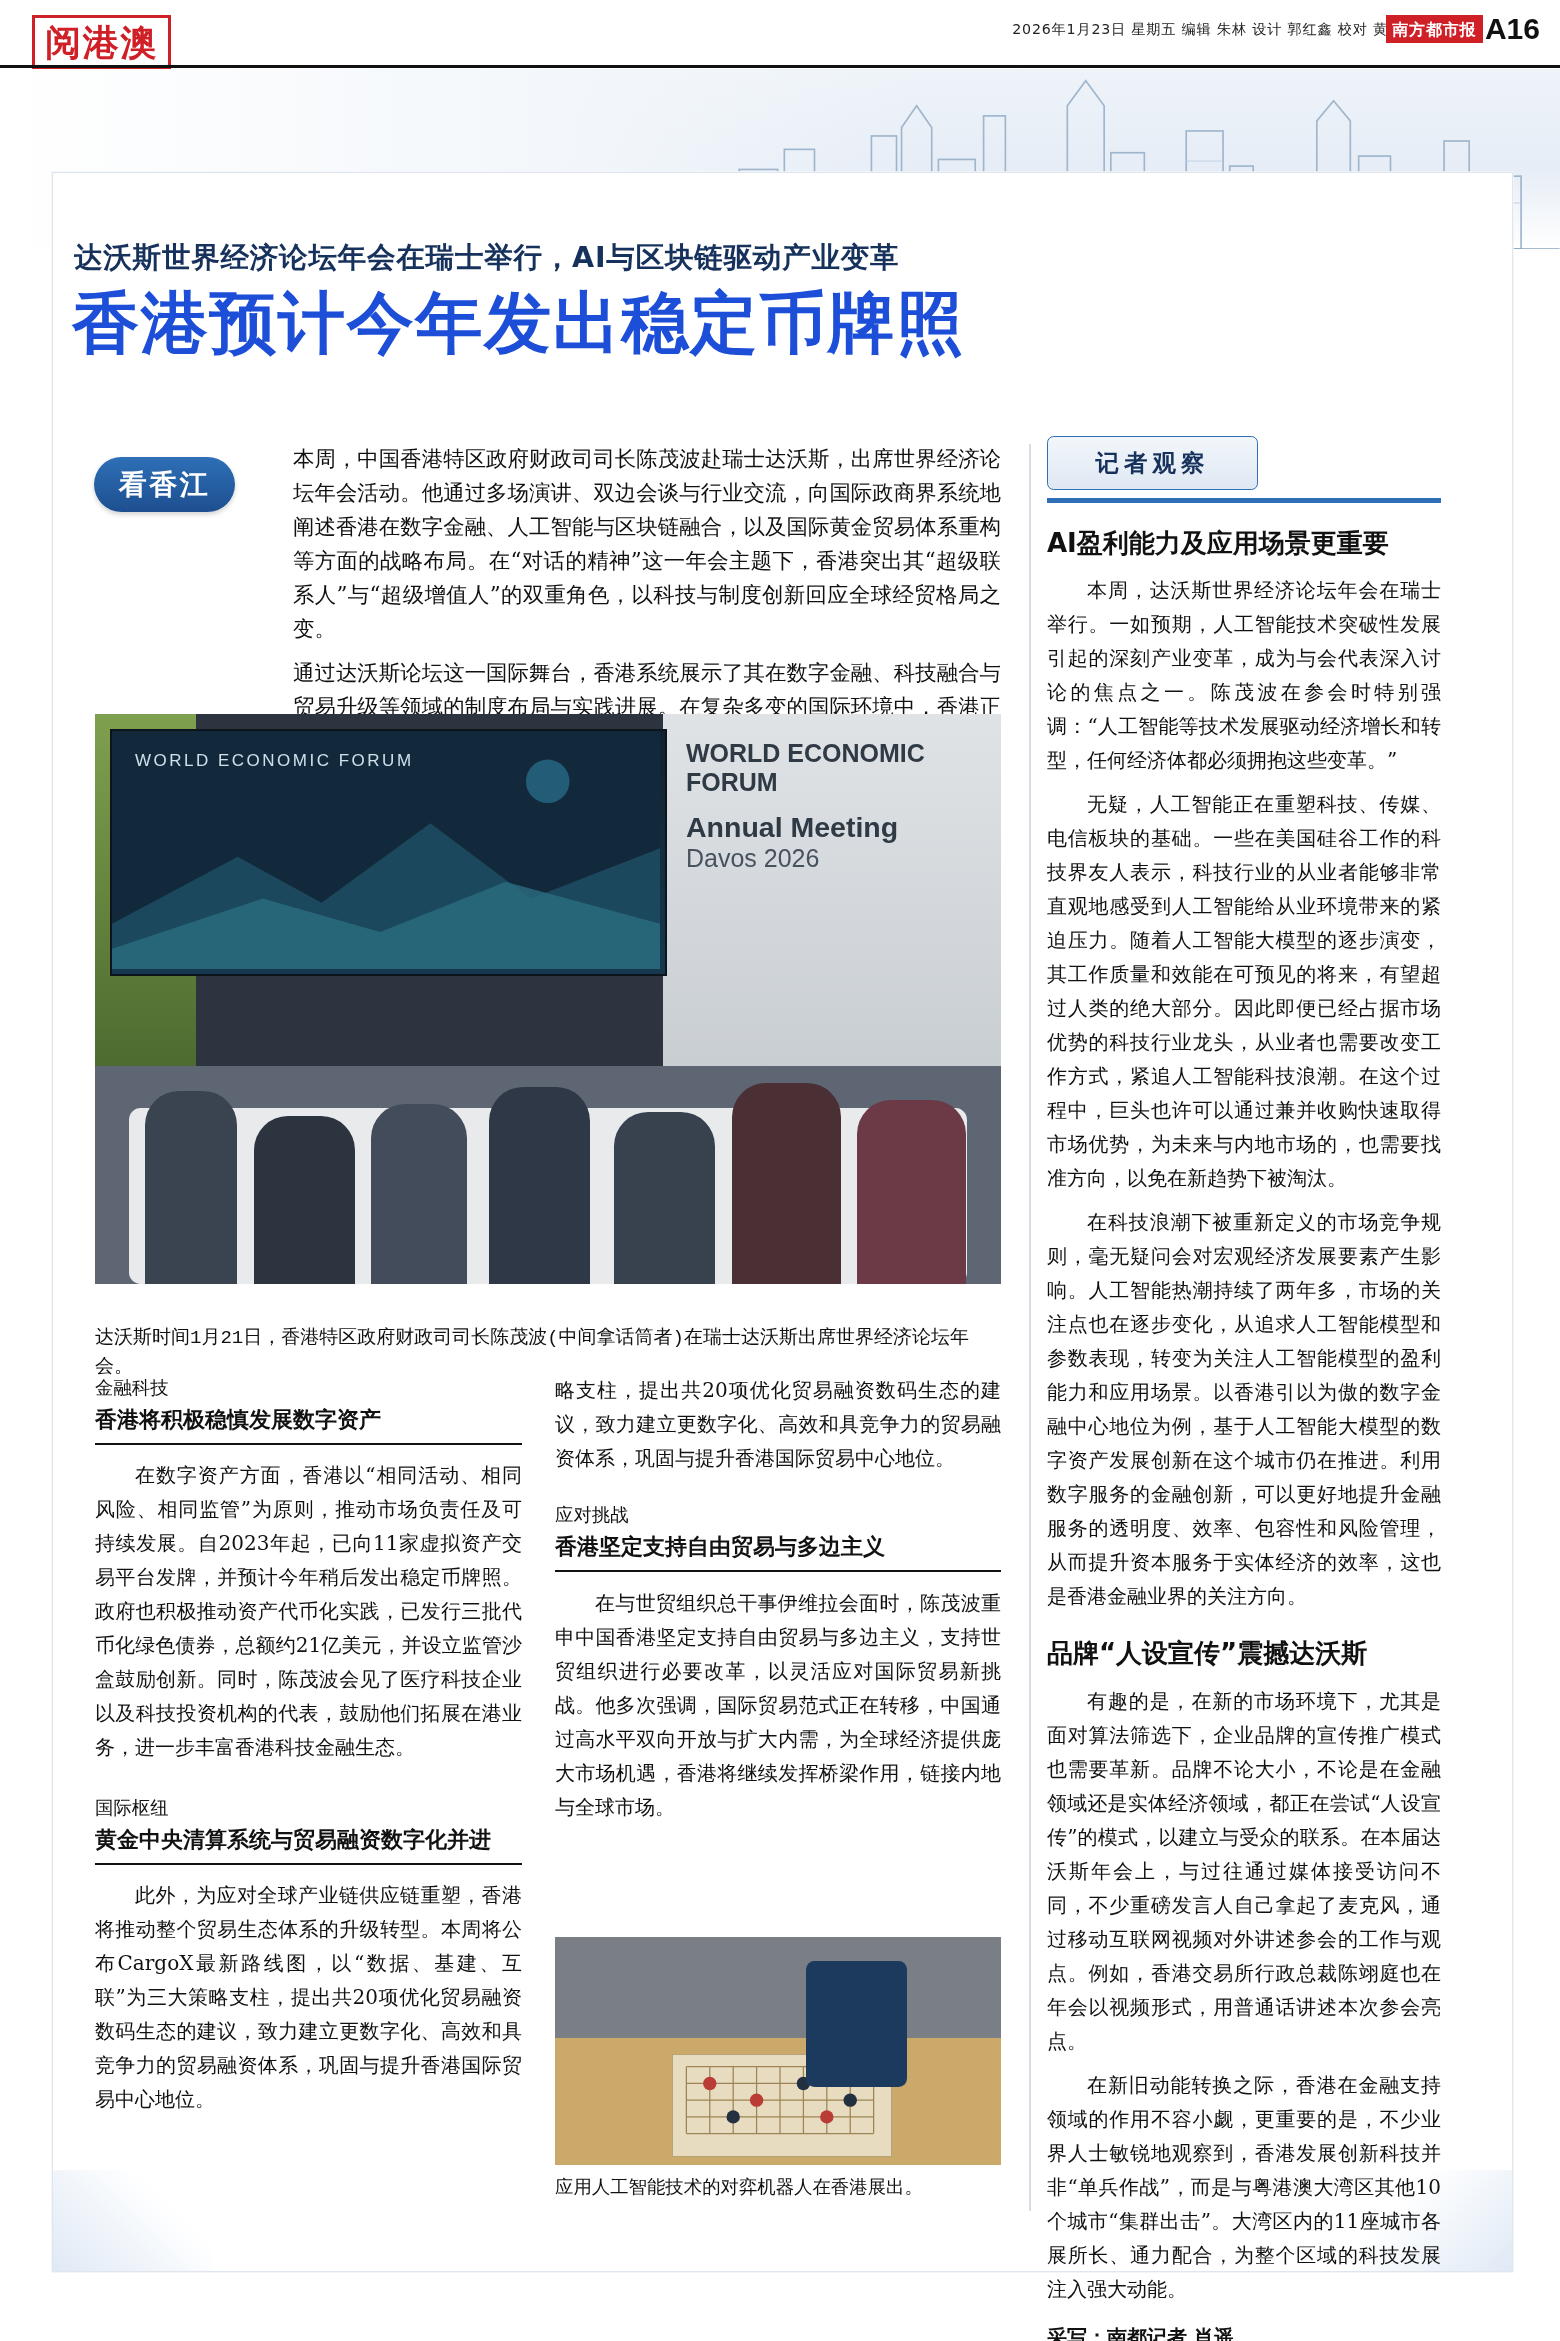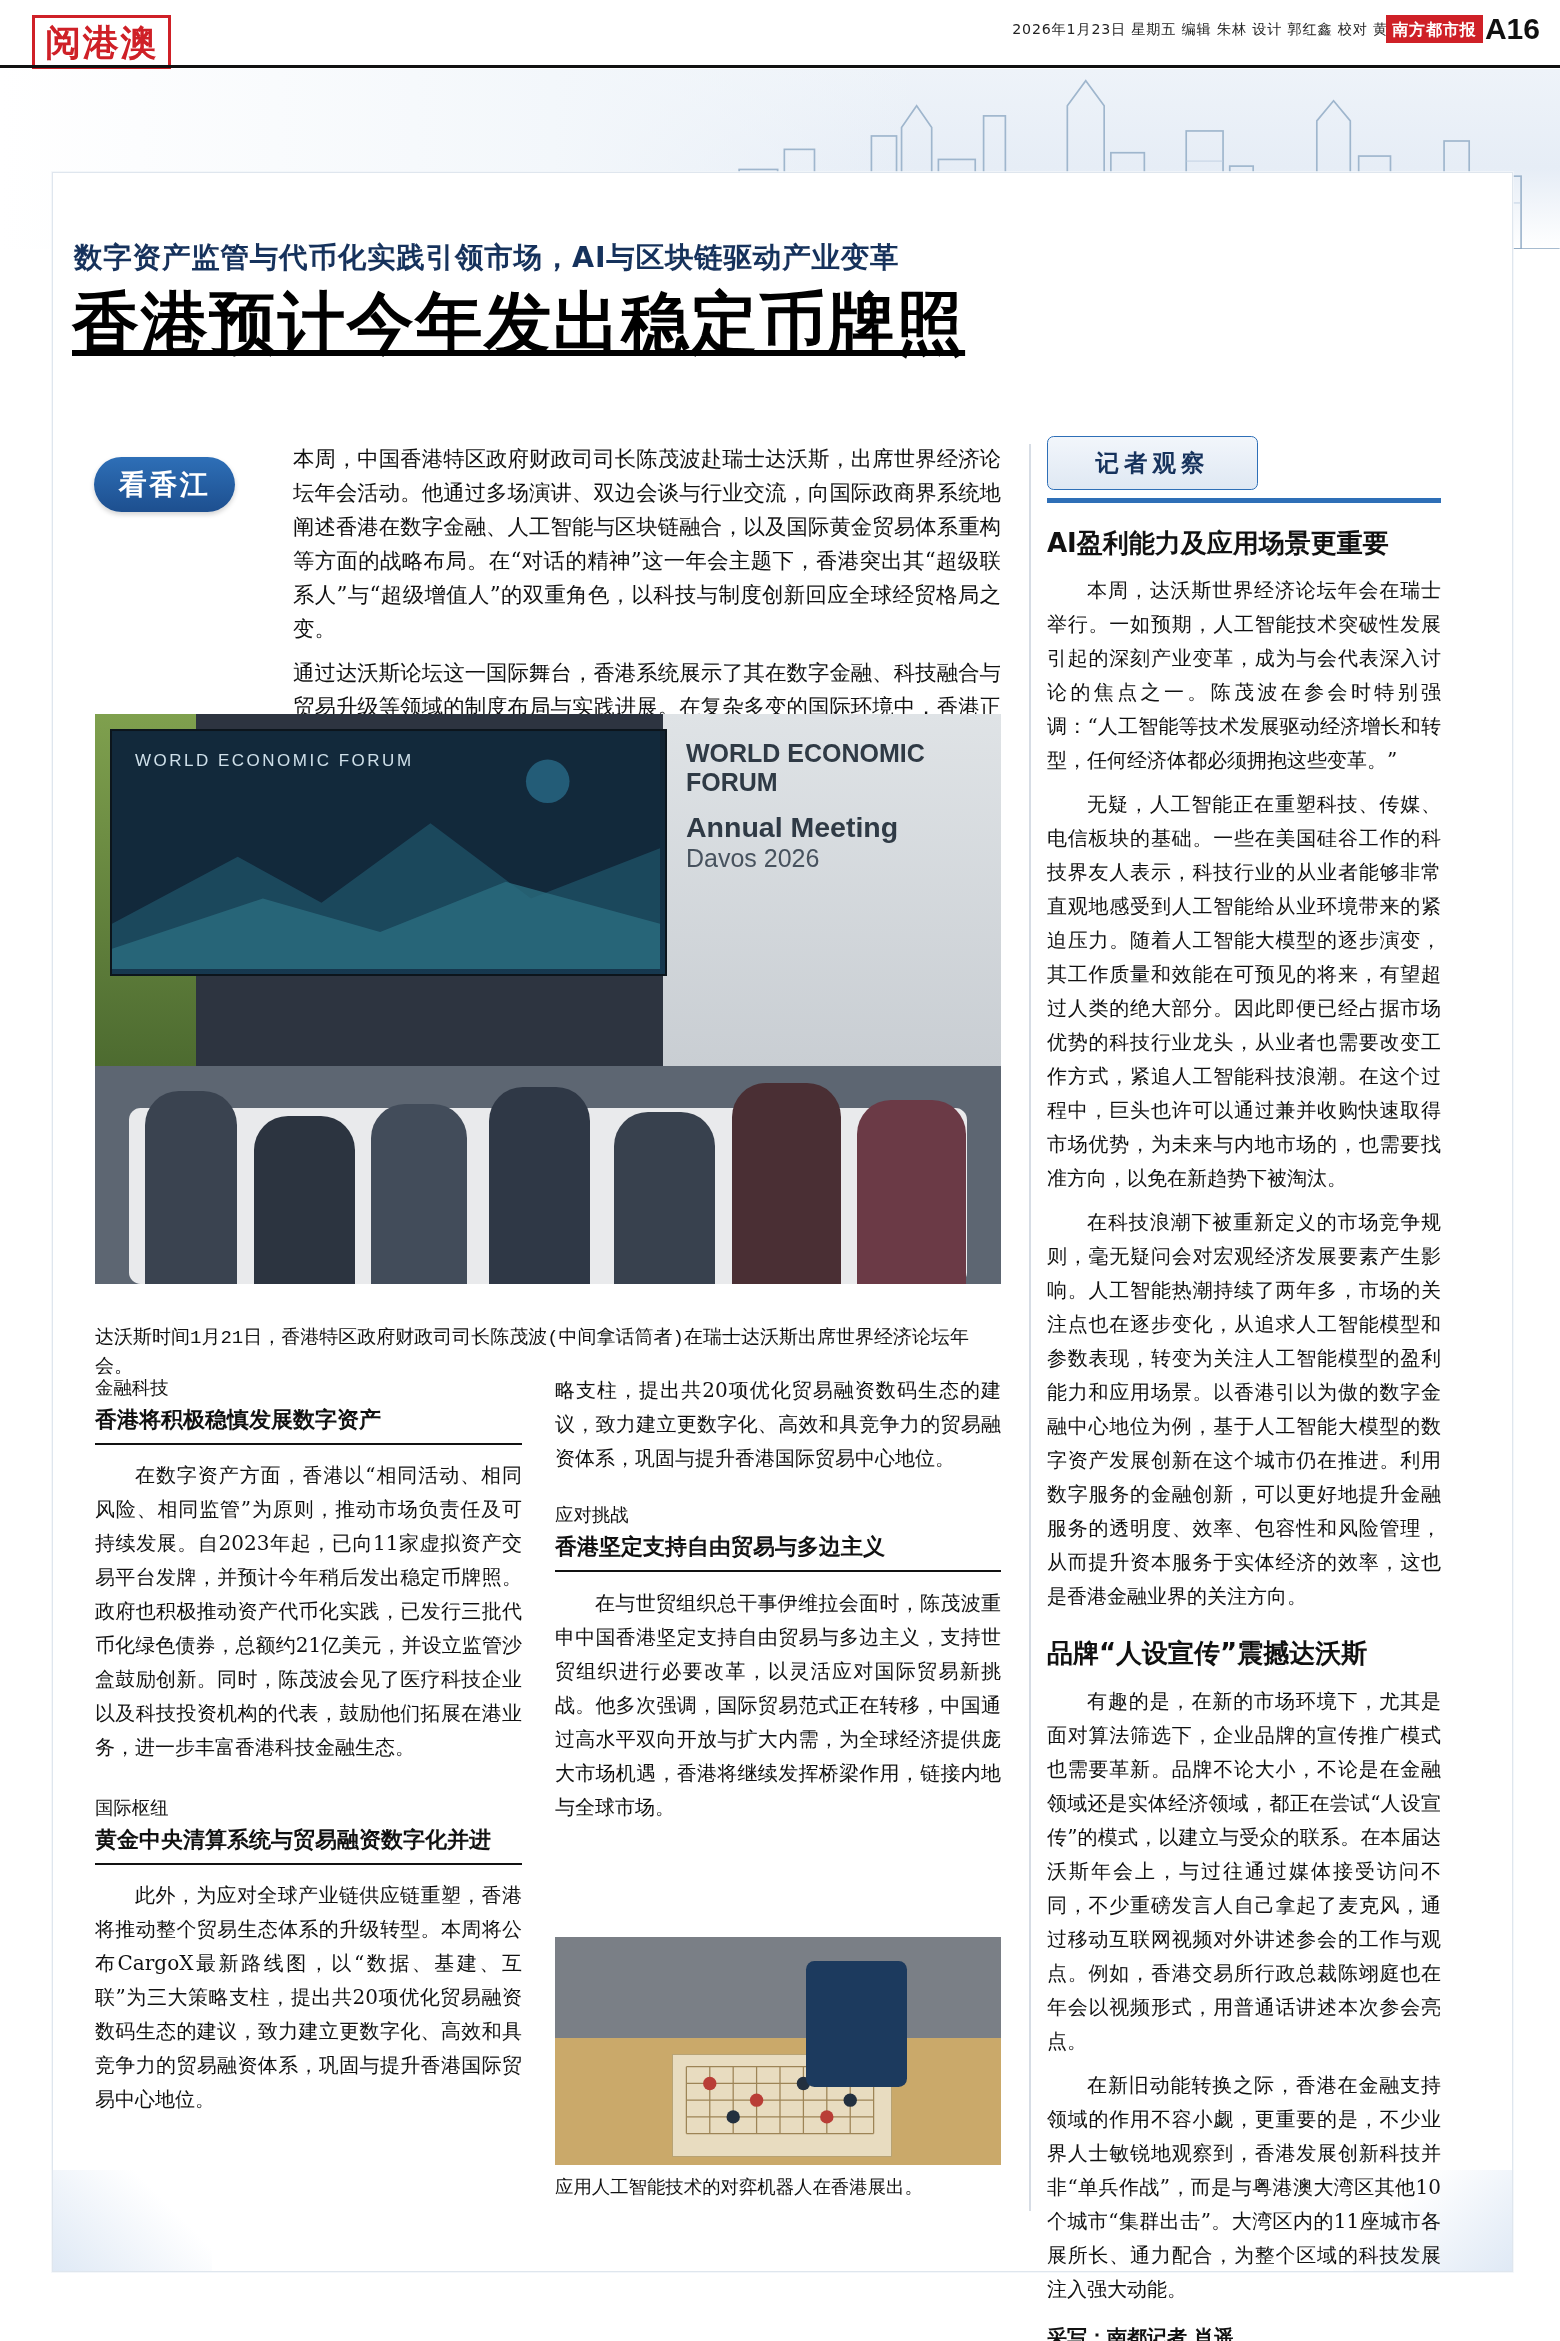--- a/index.html
+++ b/index.html
@@ -78,23 +78,22 @@
   }
   
   .kicker{
     position:absolute;left:74px;top:239px;width:1307px;
     font-family:"DejaVu Sans","Liberation Sans",sans-serif;
     font-size:28.5px;font-weight:600;color:#16325c;letter-spacing:0.8px;
   }
   .headline{
     position:absolute;left:72px;top:285px;width:1357px;
     font-family:"DejaVu Sans","Liberation Sans",sans-serif;
-    font-size:67px;font-weight:bold;color:#000000;letter-spacing:1.7px;
+    font-size:67px;font-weight:bold;color:#1d4ed8;letter-spacing:1.7px;
     line-height:77px;
-    text-decoration:underline;
   }
   
   .badge-kan{
     position:absolute;left:94px;top:457px;
     width:141px;height:55px;border-radius:28px;
     background:linear-gradient(180deg,#2e6fb7 0%, #1d4f8f 100%);
     color:#fff;font-size:28px;font-weight:bold;letter-spacing:2.5px;
     display:flex;align-items:center;justify-content:center;
     box-shadow:0 2.5px 5px rgba(0,0,0,.18);
   }
@@ -230,21 +229,21 @@
         <path d="M20 150 H66 M20 178 H66 M74 130 H110 M74 160 H110 M258 140 H302 M346 160 H404 M464 140 H504 M554 110 H598 M760 140 H798 M900 160 H954"></path>
       </g>
     </svg>
   </div>
 
   <div class="frame">
     <div class="corner-bl"></div>
     <div class="corner-br"></div>
   </div>
 
-  <div class="kicker">数字资产监管与代币化实践引领市场，AI与区块链驱动产业变革</div>
+  <div class="kicker">达沃斯世界经济论坛年会在瑞士举行，AI与区块链驱动产业变革</div>
   <div class="headline">香港预计今年发出稳定币牌照</div>
 
   <div class="badge-kan">看香江</div>
 
   <div class="lead">
     <p>本周，中国香港特区政府财政司司长陈茂波赴瑞士达沃斯，出席世界经济论坛年会活动。他通过多场演讲、双边会谈与行业交流，向国际政商界系统地阐述香港在数字金融、人工智能与区块链融合，以及国际黄金贸易体系重构等方面的战略布局。在“对话的精神”这一年会主题下，香港突出其“超级联系人”与“超级增值人”的双重角色，以科技与制度创新回应全球经贸格局之变。</p>
     <p>通过达沃斯论坛这一国际舞台，香港系统展示了其在数字金融、科技融合与贸易升级等领域的制度布局与实践进展。在复杂多变的国际环境中，香港正试图以监管创新、技术应用与区域合作，巩固并提升其作为国际金融、贸易与创科枢纽的全球地位。</p>
   </div>
 
   <div class="photo1">

